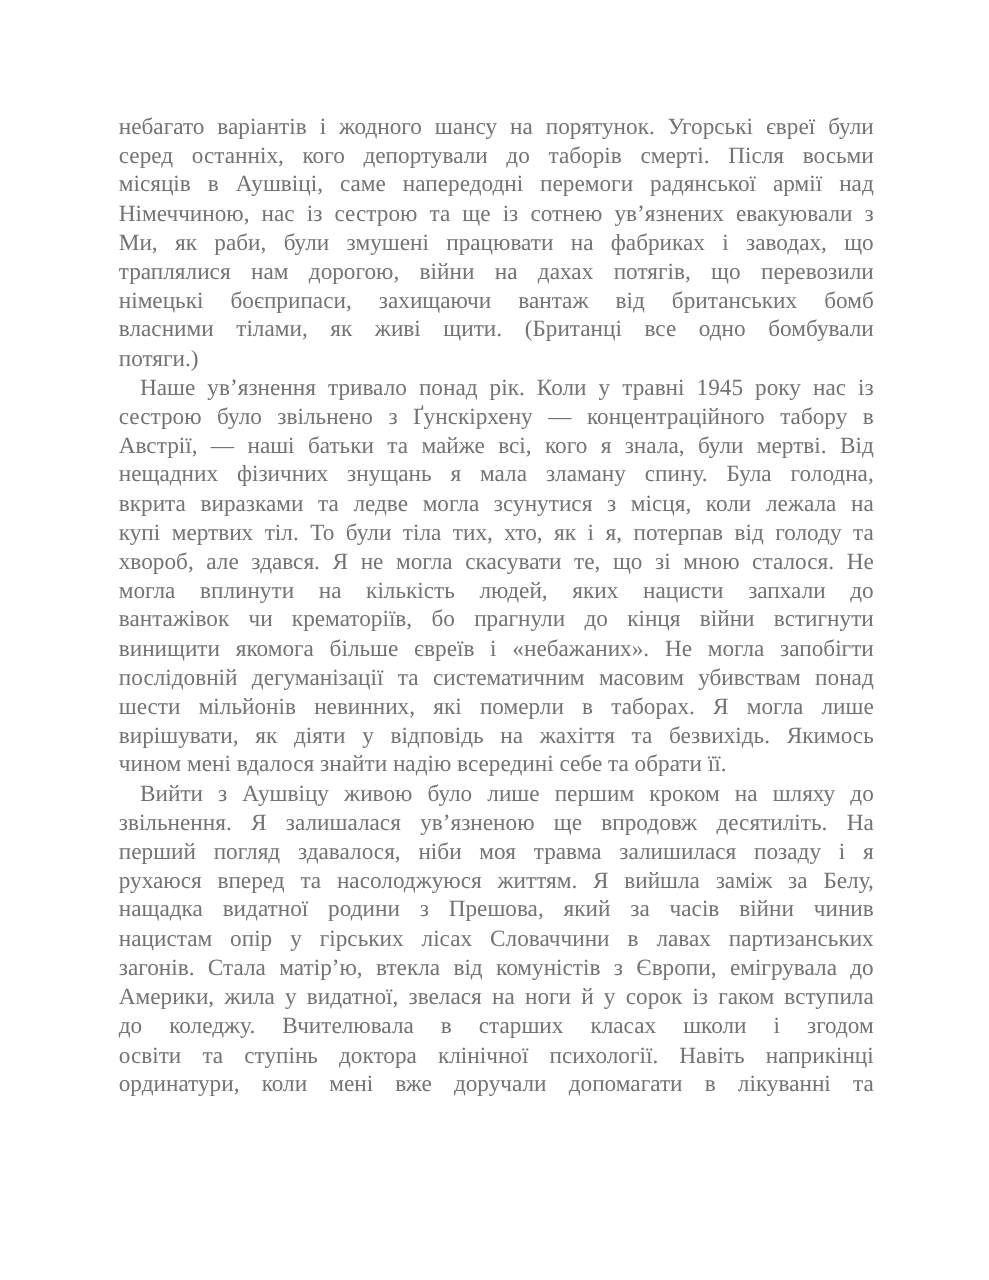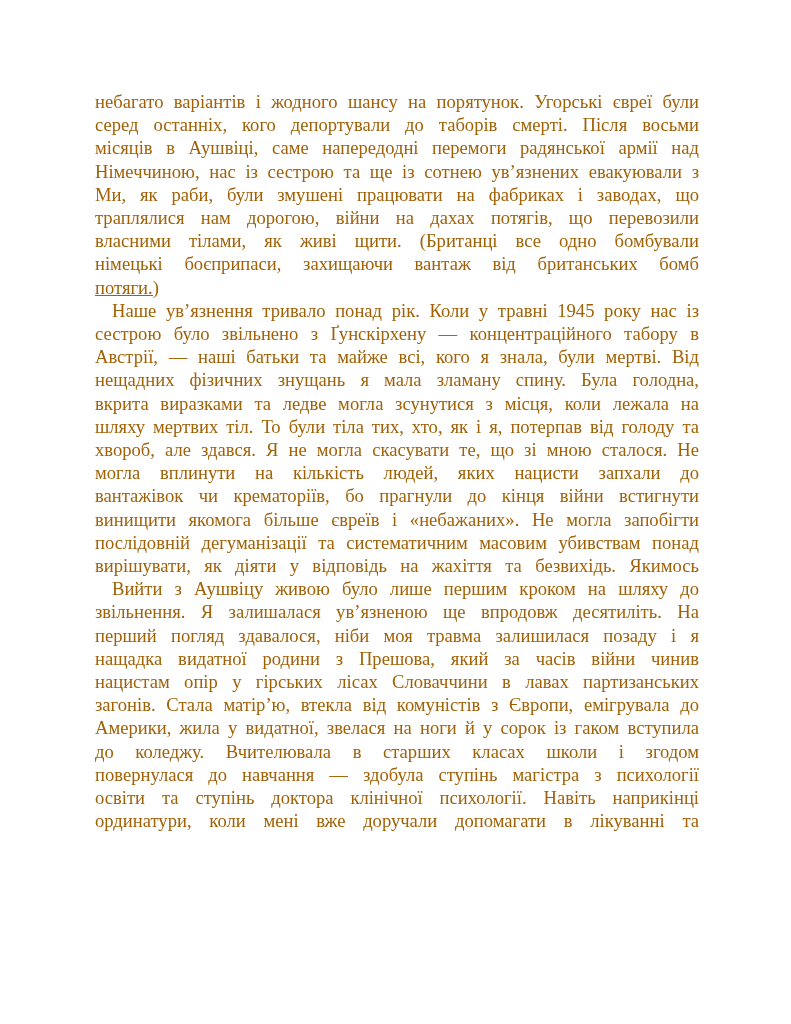--- a/index.html
+++ b/index.html
@@ -11,81 +11,82 @@
     height: 1024px;
     background: #ffffff;
     position: relative;
     overflow: hidden;
   }
   .page {
     position: absolute;
     left: 95px;
     top: 90px;
     width: 604px;
-    color: #a16207;
+    color: #737373;
     font-family: "Liberation Serif", "DejaVu Serif", serif;
     font-size: 18.6px;
     line-height: 23.2px;
   }
   .paragraph {
     margin: 0;
     padding: 0;
   }
   .line {
     text-align: justify;
     text-align-last: justify;
   }
   .line.open {
     text-align-last: left;
-    text-decoration: underline;
   }
   .line.indent {
     text-indent: 17px;
     font-family: Liberation Serif, serif;
   }
 </style>
 </head>
 <body>
 
 <div class="page">
 
   <div class="paragraph">
     <div class="line">небагато варіантів і жодного шансу на порятунок. Угорські євреї були</div>
     <div class="line">серед останніх, кого депортували до таборів смерті. Після восьми</div>
     <div class="line">місяців в Аушвіці, саме напередодні перемоги радянської армії над</div>
     <div class="line">Німеччиною, нас із сестрою та ще із сотнею ув’язнених евакуювали з</div>
     <div class="line">Ми, як раби, були змушені працювати на фабриках і заводах, що</div>
     <div class="line">траплялися нам дорогою, війни на дахах потягів, що перевозили</div>
+    <div class="line">німецькі боєприпаси, захищаючи вантаж від британських бомб</div>
     <div class="line">власними тілами, як живі щити. (Британці все одно бомбували</div>
-    <div class="line">німецькі боєприпаси, захищаючи вантаж від британських бомб</div>
     <div class="line open">потяги.)</div>
   </div>
 
   <div class="paragraph">
     <div class="line indent">Наше ув’язнення тривало понад рік. Коли у травні 1945 року нас із</div>
     <div class="line">сестрою було звільнено з Ґунскірхену — концентраційного табору в</div>
     <div class="line">Австрії, — наші батьки та майже всі, кого я знала, були мертві. Від</div>
     <div class="line">нещадних фізичних знущань я мала зламану спину. Була голодна,</div>
     <div class="line">вкрита виразками та ледве могла зсунутися з місця, коли лежала на</div>
-    <div class="line">шляху мертвих тіл. То були тіла тих, хто, як і я, потерпав від голоду та</div>
+    <div class="line">купі мертвих тіл. То були тіла тих, хто, як і я, потерпав від голоду та</div>
     <div class="line">хвороб, але здався. Я не могла скасувати те, що зі мною сталося. Не</div>
     <div class="line">могла вплинути на кількість людей, яких нацисти запхали до</div>
     <div class="line">вантажівок чи крематоріїв, бо прагнули до кінця війни встигнути</div>
     <div class="line">винищити якомога більше євреїв і «небажаних». Не могла запобігти</div>
     <div class="line">послідовній дегуманізації та систематичним масовим убивствам понад</div>
+    <div class="line">шести мільйонів невинних, які померли в таборах. Я могла лише</div>
     <div class="line">вирішувати, як діяти у відповідь на жахіття та безвихідь. Якимось</div>
+    <div class="line open">чином мені вдалося знайти надію всередині себе та обрати її.</div>
   </div>
 
   <div class="paragraph">
     <div class="line indent">Вийти з Аушвіцу живою було лише першим кроком на шляху до</div>
     <div class="line">звільнення. Я залишалася ув’язненою ще впродовж десятиліть. На</div>
     <div class="line">перший погляд здавалося, ніби моя травма залишилася позаду і я</div>
+    <div class="line">рухаюся вперед та насолоджуюся життям. Я вийшла заміж за Белу,</div>
     <div class="line">нащадка видатної родини з Прешова, який за часів війни чинив</div>
     <div class="line">нацистам опір у гірських лісах Словаччини в лавах партизанських</div>
     <div class="line">загонів. Стала матір’ю, втекла від комуністів з Європи, емігрувала до</div>
     <div class="line">Америки, жила у видатної, звелася на ноги й у сорок із гаком вступила</div>
     <div class="line">до коледжу. Вчителювала в старших класах школи і згодом</div>
-    <div class="line">повернулася до навчання — здобула ступінь магістра з психології</div>
     <div class="line">освіти та ступінь доктора клінічної психології. Навіть наприкінці</div>
     <div class="line">ординатури, коли мені вже доручали допомагати в лікуванні та</div>
   </div>
 
 </div>
 
 </body></html>

